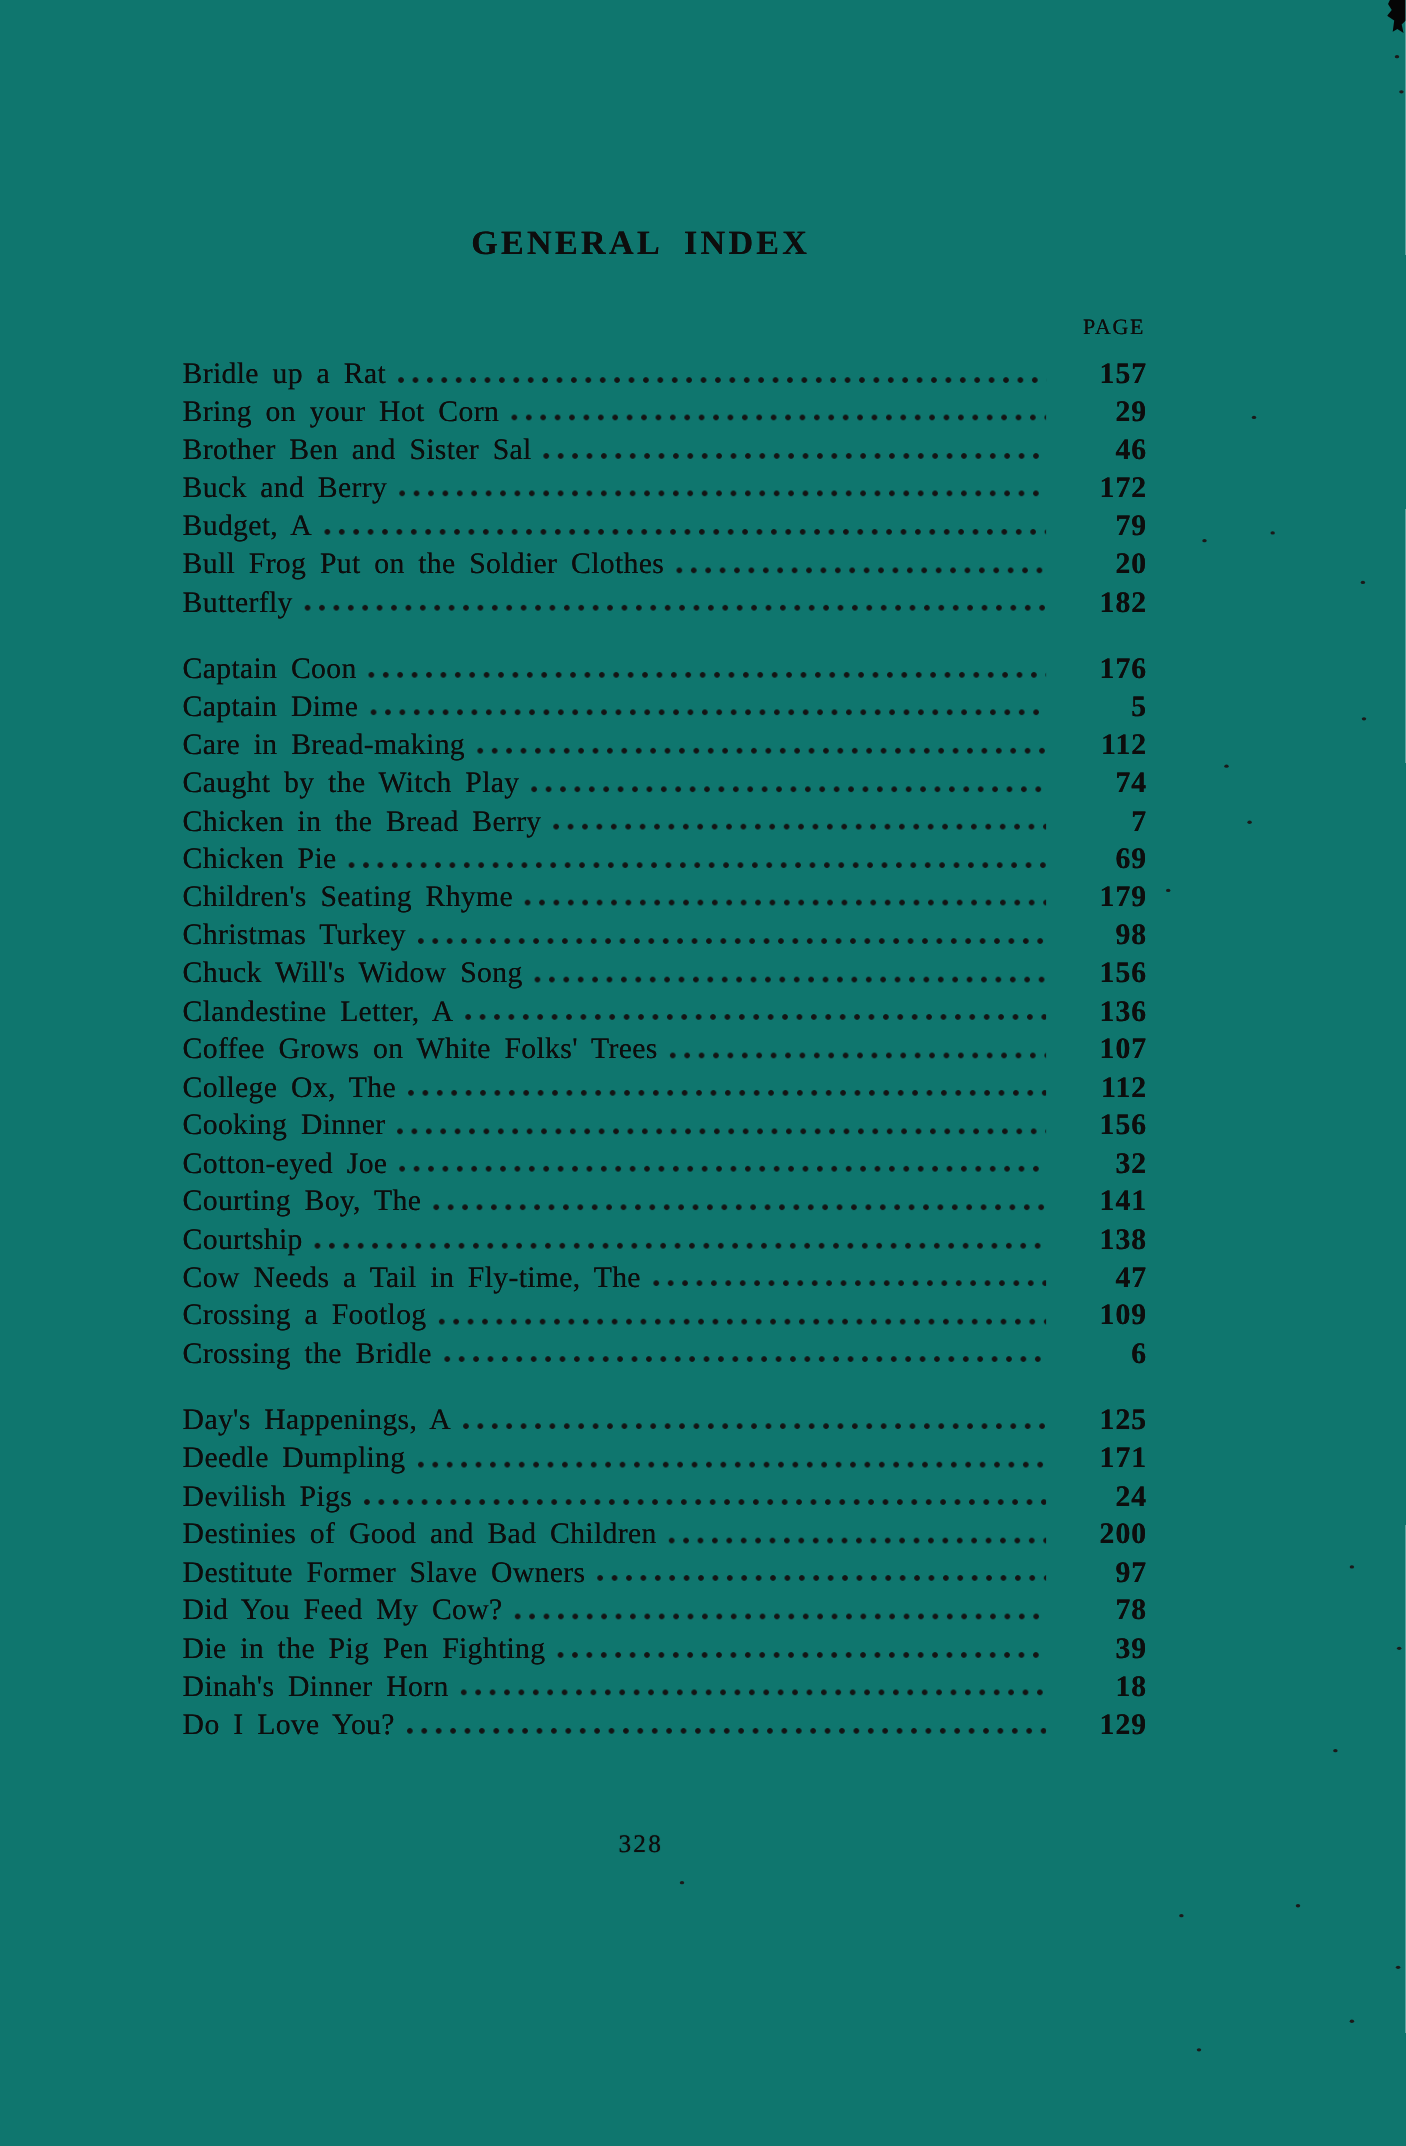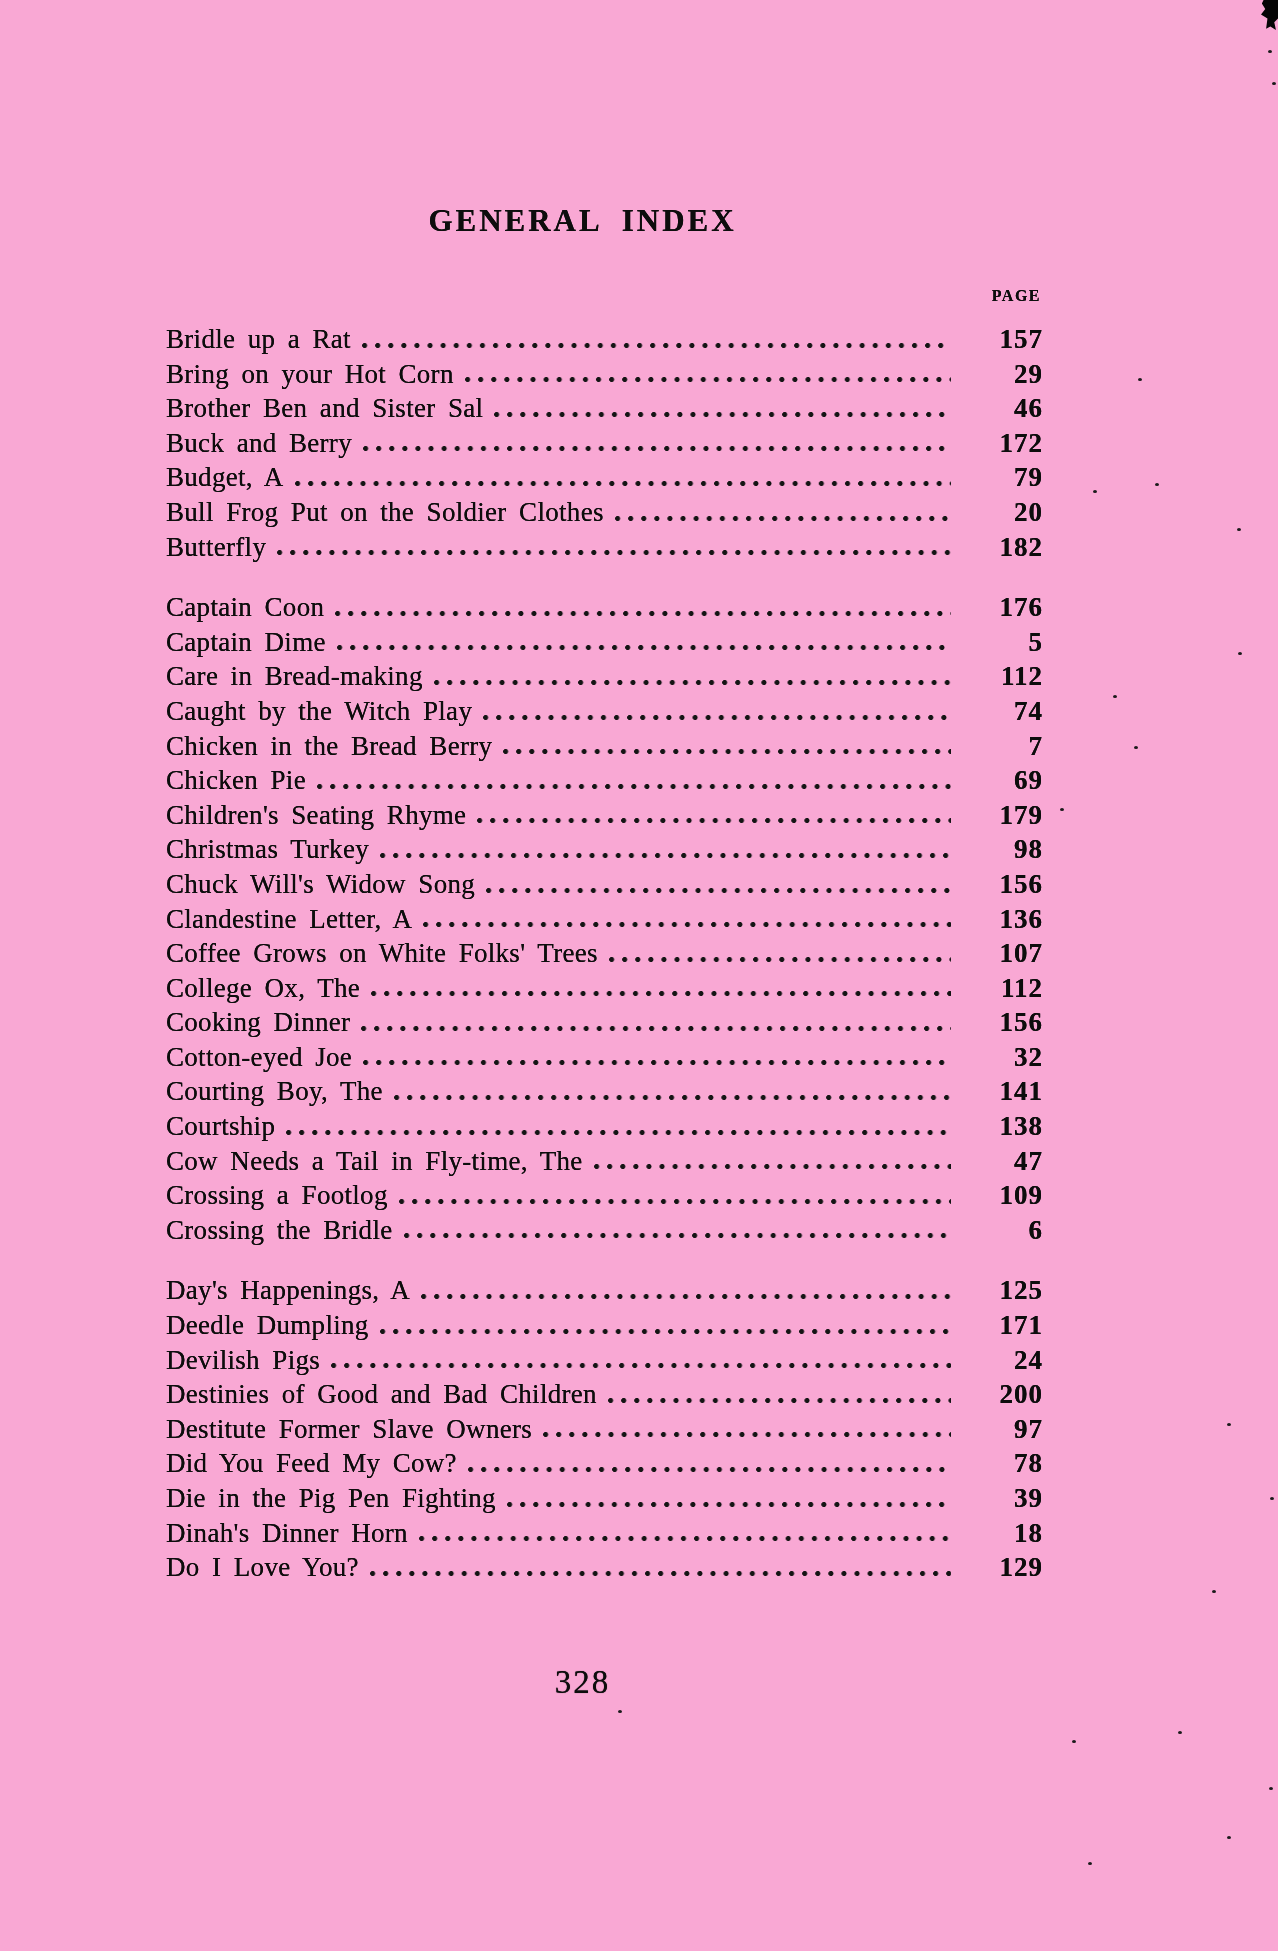--- a/index.html
+++ b/index.html
@@ -4,21 +4,21 @@
 <style>
   html, body {
     margin: 0;
     padding: 0;
     background: #ffffff;
   }
   .page {
     position: relative;
     width: 1278px;
     height: 1951px;
-    background: #f9a8d4;
+    background: #0f766e;
     overflow: hidden;
     font-family: "Liberation Serif", "DejaVu Serif", serif;
     color: #0d0d0d;
   }
   .content {
     position: absolute;
     left: 122px;
     top: 0;
     width: 921px;
   }
@@ -32,22 +32,22 @@
     font-weight: bold;
     letter-spacing: 3px;
     word-spacing: 10px;
     text-shadow: 0 0 0.6px #111;
     white-space: nowrap;
   }
   .page-label {
     position: absolute;
     right: 2px;
     top: 287px;
-    font-size: 16px;
-    font-weight: bold;
+    font-size: 20px;
+    font-weight: normal;
     letter-spacing: 1.5px;
     text-shadow: 0 0 0.5px #111;
   }
   .index-list {
     position: absolute;
     left: 0;
     top: 322px;
     width: 100%;
   }
   .group { margin: 0; }
@@ -83,21 +83,21 @@
     font-weight: bold;
     letter-spacing: 1px;
     text-shadow: 0 0 0.4px #111;
   }
   .folio {
     position: absolute;
     left: 0;
     top: 1664px;
     width: 100%;
     text-align: center;
-    font-size: 33px;
+    font-size: 23px;
     letter-spacing: 2px;
     text-shadow: 0 0 0.7px #111;
   }
   .corner-smudge {
     position: absolute;
     right: 0;
     top: 0;
     width: 17px;
     height: 30px;
     background: #050505;

